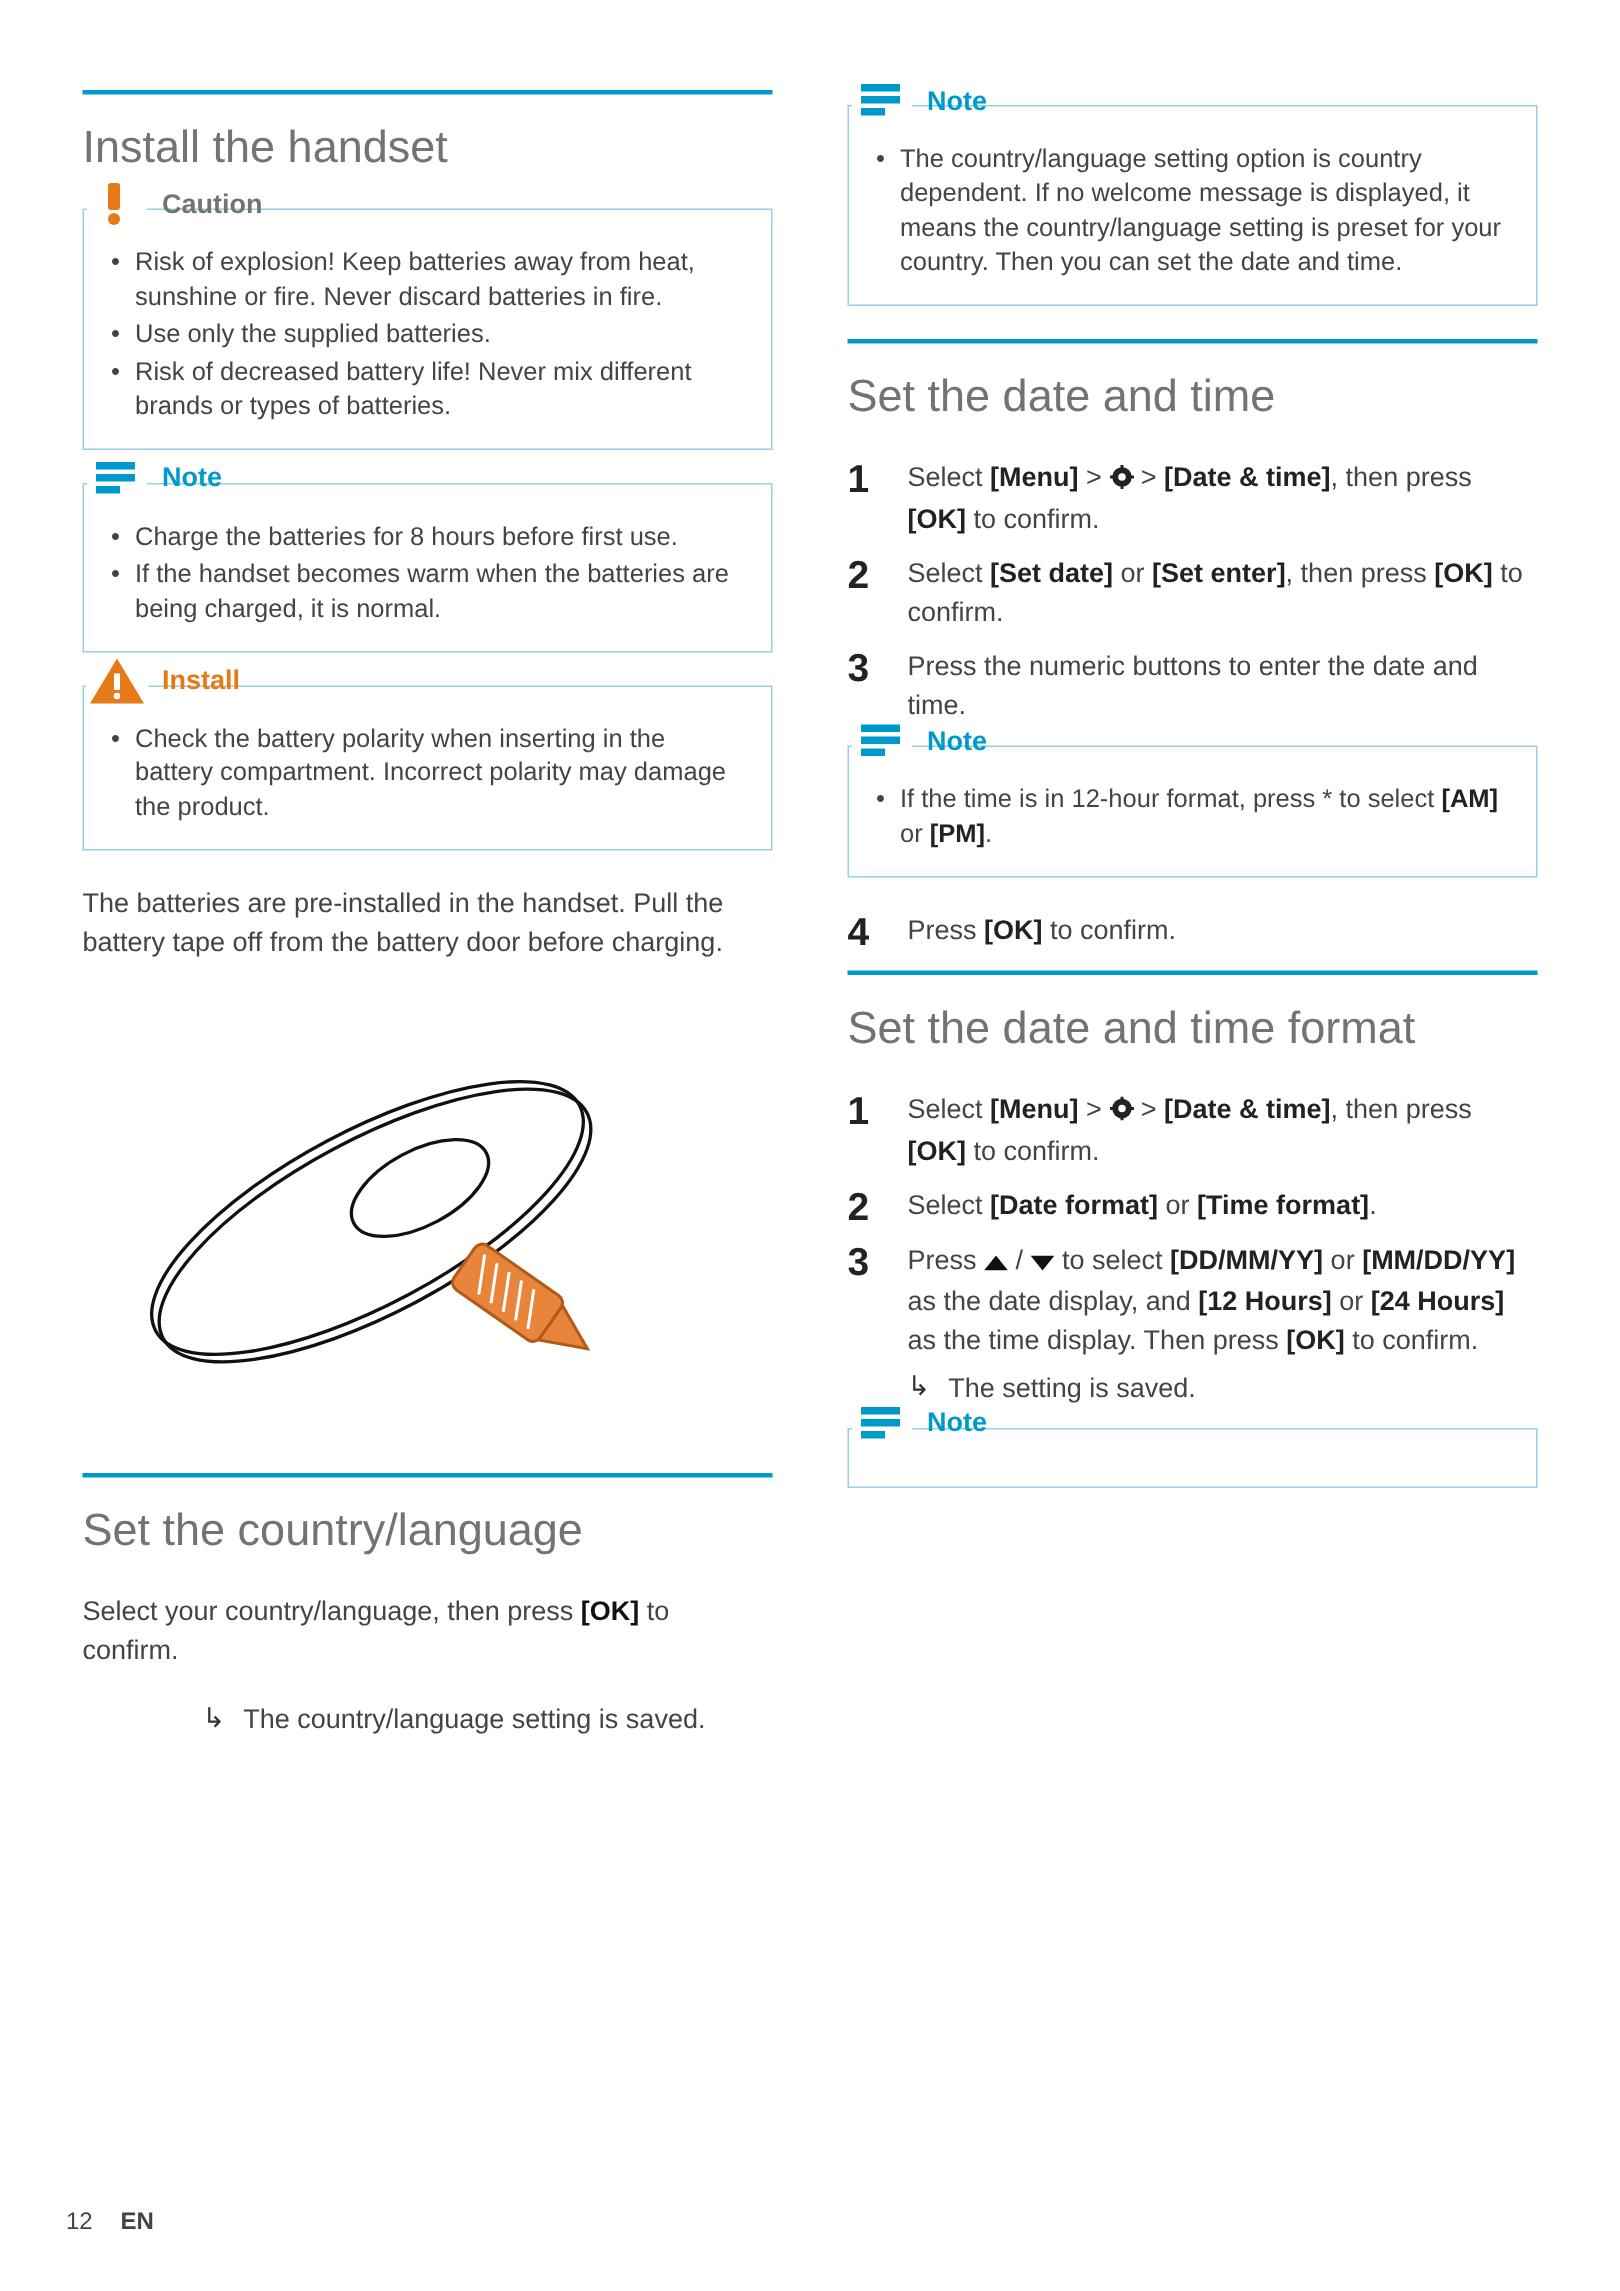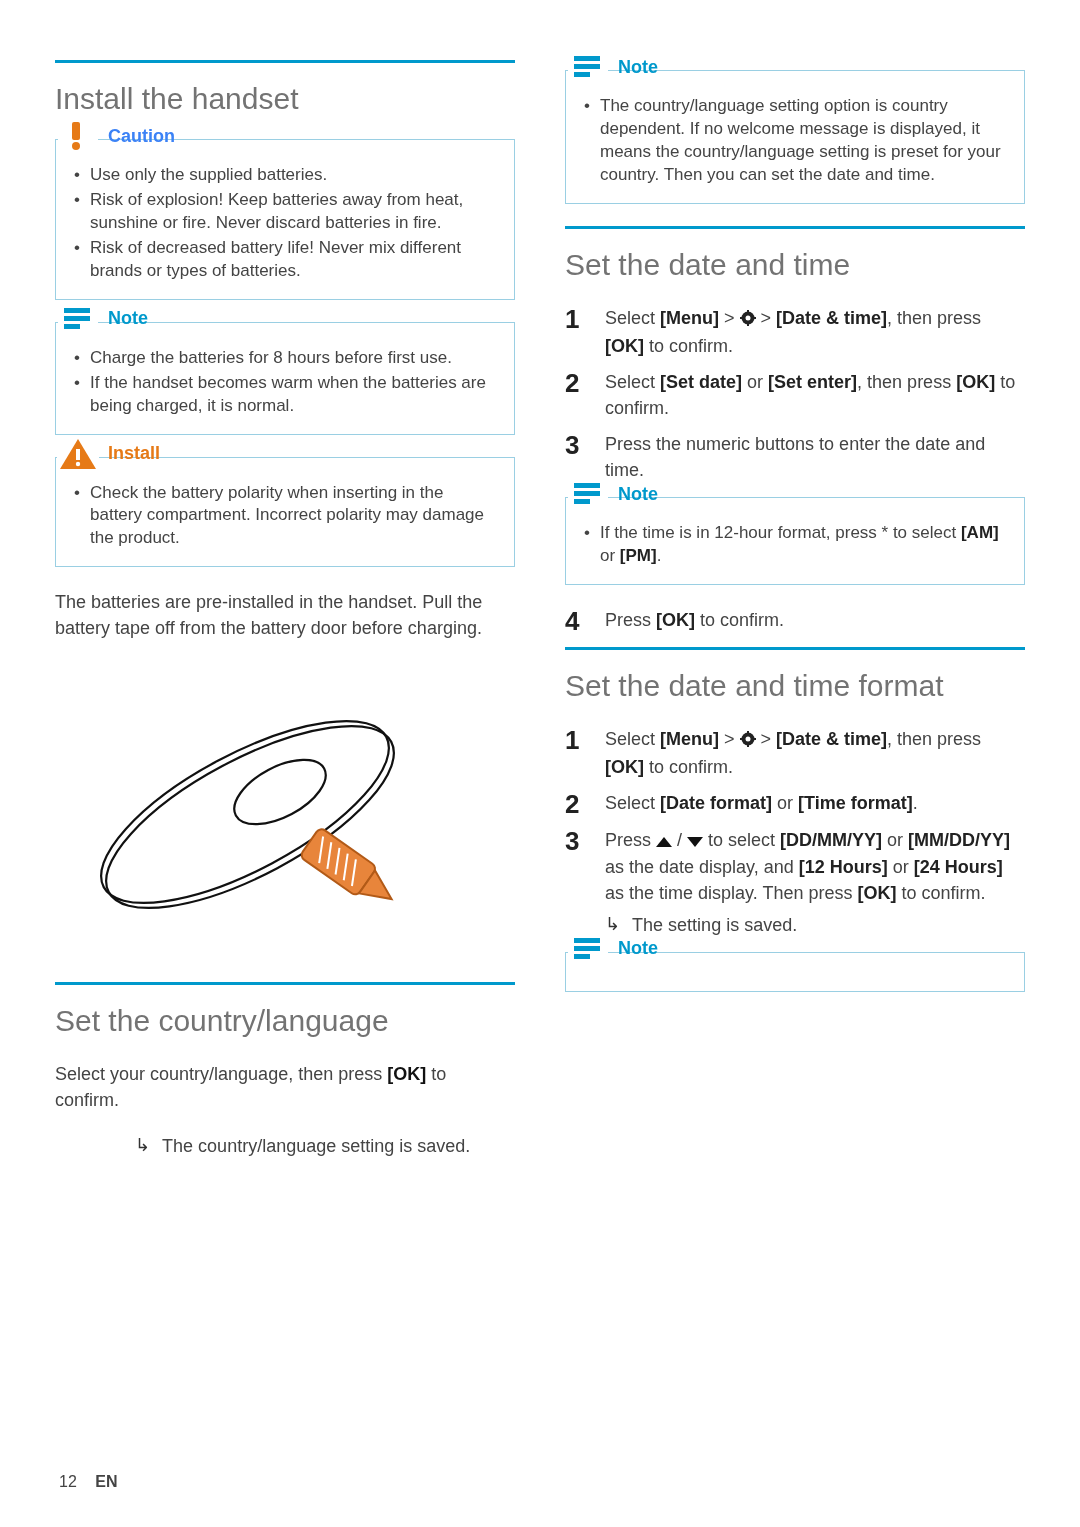--- a/index.html
+++ b/index.html
@@ -45,21 +45,21 @@
     width: 44px;
     height: 36px;
     display: flex;
     align-items: center;
     justify-content: center;
   }
   .callout-title {
     font-size: 18px;
     font-weight: bold;
   }
-  .caution .callout-title { color: #3b82f6; }
+  .caution .callout-title { color: #737373; }
   .note .callout-title { color: #0099cc; }
   .warning .callout-title { color: #e67a17; }
   .callout ul {
     list-style: none;
     padding-left: 4px;
   }
   .callout li {
     position: relative;
     padding-left: 16px;
     font-size: 17px;
@@ -126,21 +126,21 @@
     top: -4px;
     font-size: 26px;
     font-weight: bold;
     color: #222;
   }
   .b { color: #111; }
   strong { font-weight: bold; color: #222; }
   .footer {
     position: absolute;
     bottom: 36px;
-    left: 59px;
+    left: 44px;
     font-size: 16px;
     color: #444;
   }
   .footer .lang { font-weight: bold; margin-left: 14px; }
   .gear-icon {
     display: inline-block;
     vertical-align: -2px;
   }
   .arrow-icon {
     display: inline-block;
@@ -161,22 +161,22 @@
         <span class="callout-icon">
           <svg width="40" height="36" viewBox="0 0 40 36">
             <rect x="0" y="0" width="40" height="36" fill="#fff"></rect>
             <rect x="14" y="4" width="8" height="18" rx="2" fill="#e67a17"></rect>
             <circle cx="18" cy="28" r="4" fill="#e67a17"></circle>
           </svg>
         </span>
         <span class="callout-title">Caution</span>
       </div>
       <ul>
+        <li>Risk of explosion! Keep batteries away from heat, sunshine or fire. Never discard batteries in fire.</li>
         <li>Use only the supplied batteries.</li>
-        <li>Risk of explosion! Keep batteries away from heat, sunshine or fire. Never discard batteries in fire.</li>
         <li>Risk of decreased battery life! Never mix different brands or types of batteries.</li>
       </ul>
     </div>
 
     <div class="callout note">
       <div class="callout-head">
         <span class="callout-icon">
           <svg width="40" height="34" viewBox="0 0 40 34">
             <rect x="0" y="0" width="40" height="34" fill="#fff"></rect>
             <rect x="6" y="6" width="26" height="5" fill="#0099cc"></rect>

